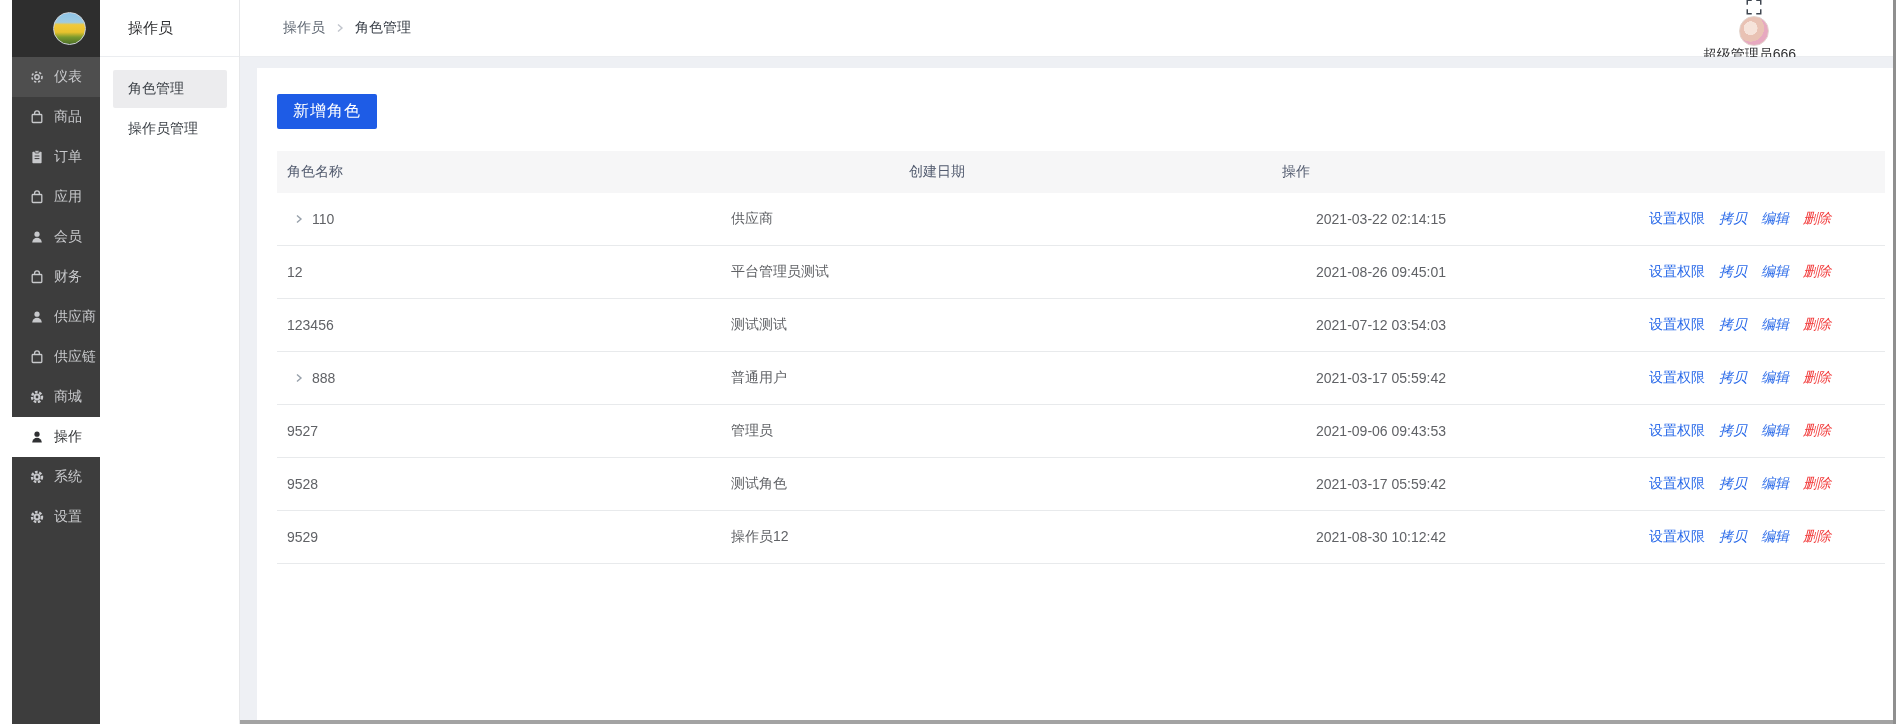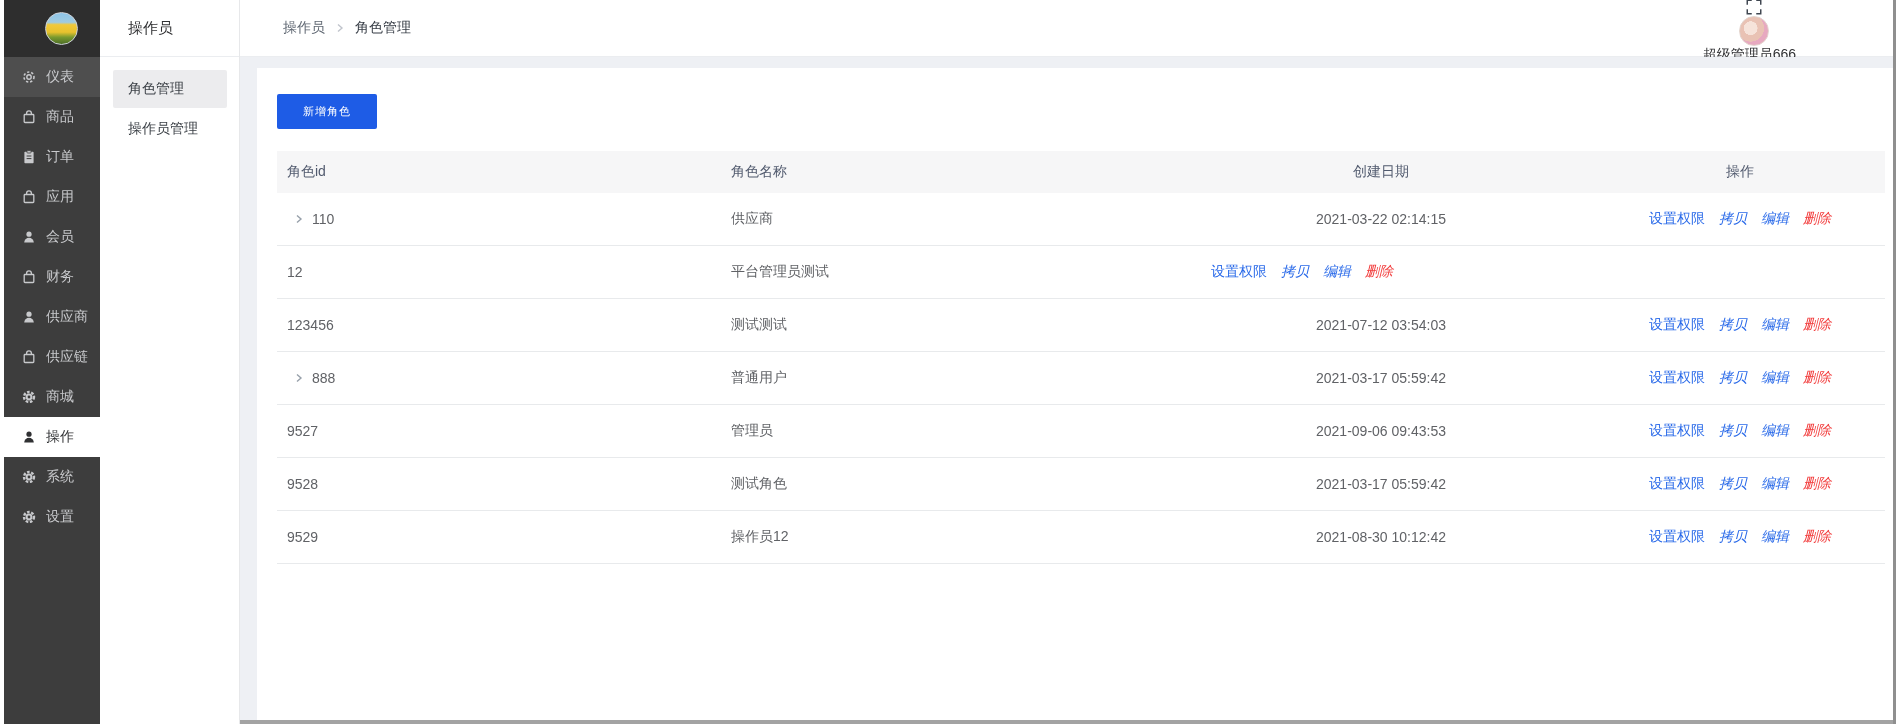--- a/index.html
+++ b/index.html
@@ -7,21 +7,21 @@
     --sidebar-bg:#3d3d3d; --sidebar-top:#2e2e2e; --sidebar-hl:#4e4e4e;
     --border:#e8eaec; --page-gray:#eef0f4; --thead-bg:#f6f6f7;
     --head-text:#515a6e; --cell-text:#606266;
   }
   *{margin:0;padding:0;box-sizing:border-box;}
   html,body{width:1896px;height:724px;overflow:hidden;}
   body{font-family:"Liberation Sans","DejaVu Sans",sans-serif;font-size:14px;color:#303133;background:#fff;}
   #app{position:relative;width:1896px;height:724px;overflow:hidden;background:#fff;}
 
   
-  .sidebar{position:absolute;left:4px;top:0;width:114px;height:724px;background:var(--sidebar-bg);}
+  .sidebar{position:absolute;left:12px;top:0;width:114px;height:724px;background:var(--sidebar-bg);}
   .logo-area{height:57px;background:var(--sidebar-top);display:flex;align-items:center;justify-content:center;}
   .logo{width:33px;height:33px;border-radius:50%;border:1px solid #cfd4d9;
         background:linear-gradient(to bottom,#8ec4e8 0%,#9fcbe0 30%,#f1c93a 38%,#e8c22e 62%,#7a9a2e 78%,#4c6e27 100%);}
   .side-item{height:40px;display:flex;align-items:center;padding-left:17px;cursor:pointer;color:#c8c9cc;}
   .side-item .lbl{margin-left:9px;font-size:14px;}
   .side-item.highlighted{background:var(--sidebar-hl);}
   .side-item.active{background:#fff;color:#303133;}
   .side-icon{width:16px;height:16px;display:inline-flex;}
   .side-icon svg{width:16px;height:16px;}
 
@@ -46,21 +46,21 @@
   .avatar{width:30px;height:30px;border-radius:50%;margin-left:18px;cursor:pointer;
           background:radial-gradient(circle at 38% 40%,#f6e3da 0 28%,#e9c2b4 29% 55%,#e7a9c0 56% 100%);
           border:1px solid #e3d3cc;}
   .user-name{margin-left:8px;color:#303133;cursor:pointer;}
   .caret{display:inline-flex;margin-left:4px;cursor:pointer;color:#8a9099;}
 
   
   .content{position:absolute;left:240px;top:57px;width:1656px;height:667px;background:var(--page-gray);}
   .card{position:absolute;left:17px;top:11px;width:1636px;height:654px;background:#fff;}
   .add-btn{position:absolute;left:20px;top:26px;width:100px;height:35px;background:var(--primary);color:#fff;
-           border:none;border-radius:2px;font-size:11px;font-family:inherit;cursor:pointer;letter-spacing:1px;}
+           border:none;border-radius:2px;font-size:16px;font-family:inherit;cursor:pointer;letter-spacing:1px;}
 
   .table{position:absolute;left:20px;top:83px;width:1608px;}
   .thead{display:flex;align-items:center;height:42px;background:var(--thead-bg);color:var(--head-text);}
   .trow{display:flex;align-items:center;height:53px;border-bottom:1px solid var(--border);color:var(--cell-text);background:#fff;}
   .cell{padding-left:10px;overflow:hidden;white-space:nowrap;}
   .col-id{width:444px;}
   .col-name{width:436px;}
   .col-date{width:438px;text-align:center;}
   .col-actions{width:290px;text-align:center;padding-left:0;}
   .expand-arrow{display:inline-flex;width:12px;height:12px;margin:0 7px 0 6px;color:#97a0aa;cursor:pointer;vertical-align:-1px;}
@@ -241,39 +241,39 @@
           </svg>
       </span>
     </div>
   </header>
 
   <main class="content">
     <section class="card">
       <button class="add-btn">新增角色</button>
       <div class="table">
         <div class="thead">
-          <div class="cell col-id">角色id</div>
           <div class="cell col-name">角色名称</div>
           <div class="cell col-date">创建日期</div>
           <div class="cell col-actions">操作</div>
         </div>
         <div id="tbody">
             <div class="trow">
               <div class="cell col-id"><span class="expand-arrow">
                   <svg viewBox="0 0 12 12" fill="none" stroke="currentColor" stroke-width="1.4">
                     <polyline points="4,2.5 8,6 4,9.5"></polyline>
                   </svg>
                 </span><span>110</span></div>
               <div class="cell col-name">供应商</div>
               <div class="cell col-date">2021-03-22 02:14:15</div>
               <div class="cell col-actions"><span class="act">设置权限</span><span class="act">拷贝</span><span class="act">编辑</span><span class="act danger">删除</span></div>
             </div>
             <div class="trow">
               <div class="cell col-id"><span>12</span></div>
               <div class="cell col-name">平台管理员测试</div>
+              <div class="cell col-date">2021-08-26 09:45:01</div>
               <div class="cell col-actions"><span class="act">设置权限</span><span class="act">拷贝</span><span class="act">编辑</span><span class="act danger">删除</span></div>
             </div>
             <div class="trow">
               <div class="cell col-id"><span>123456</span></div>
               <div class="cell col-name">测试测试</div>
               <div class="cell col-date">2021-07-12 03:54:03</div>
               <div class="cell col-actions"><span class="act">设置权限</span><span class="act">拷贝</span><span class="act">编辑</span><span class="act danger">删除</span></div>
             </div>
             <div class="trow">
               <div class="cell col-id"><span class="expand-arrow">

